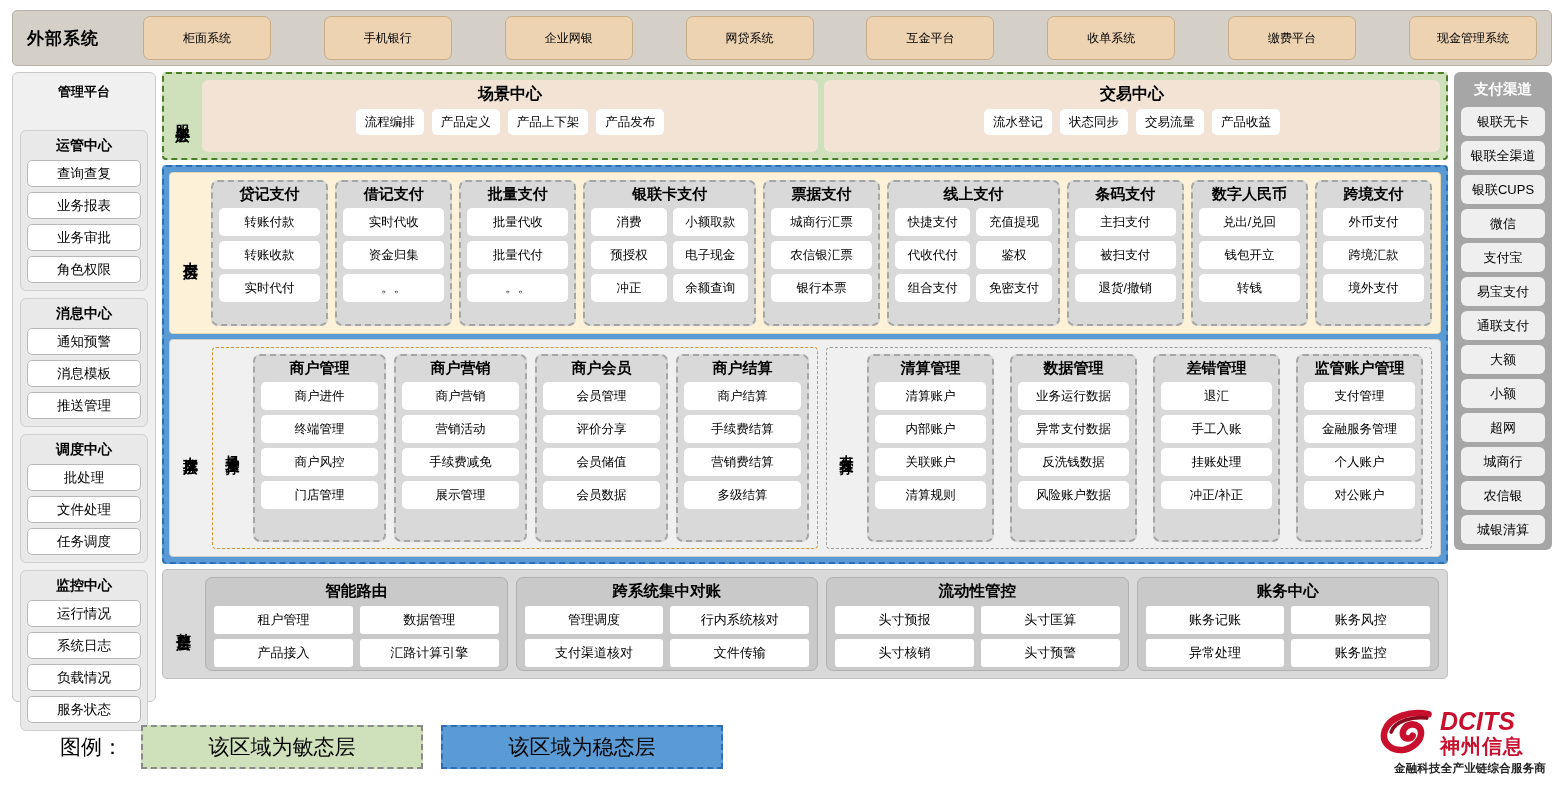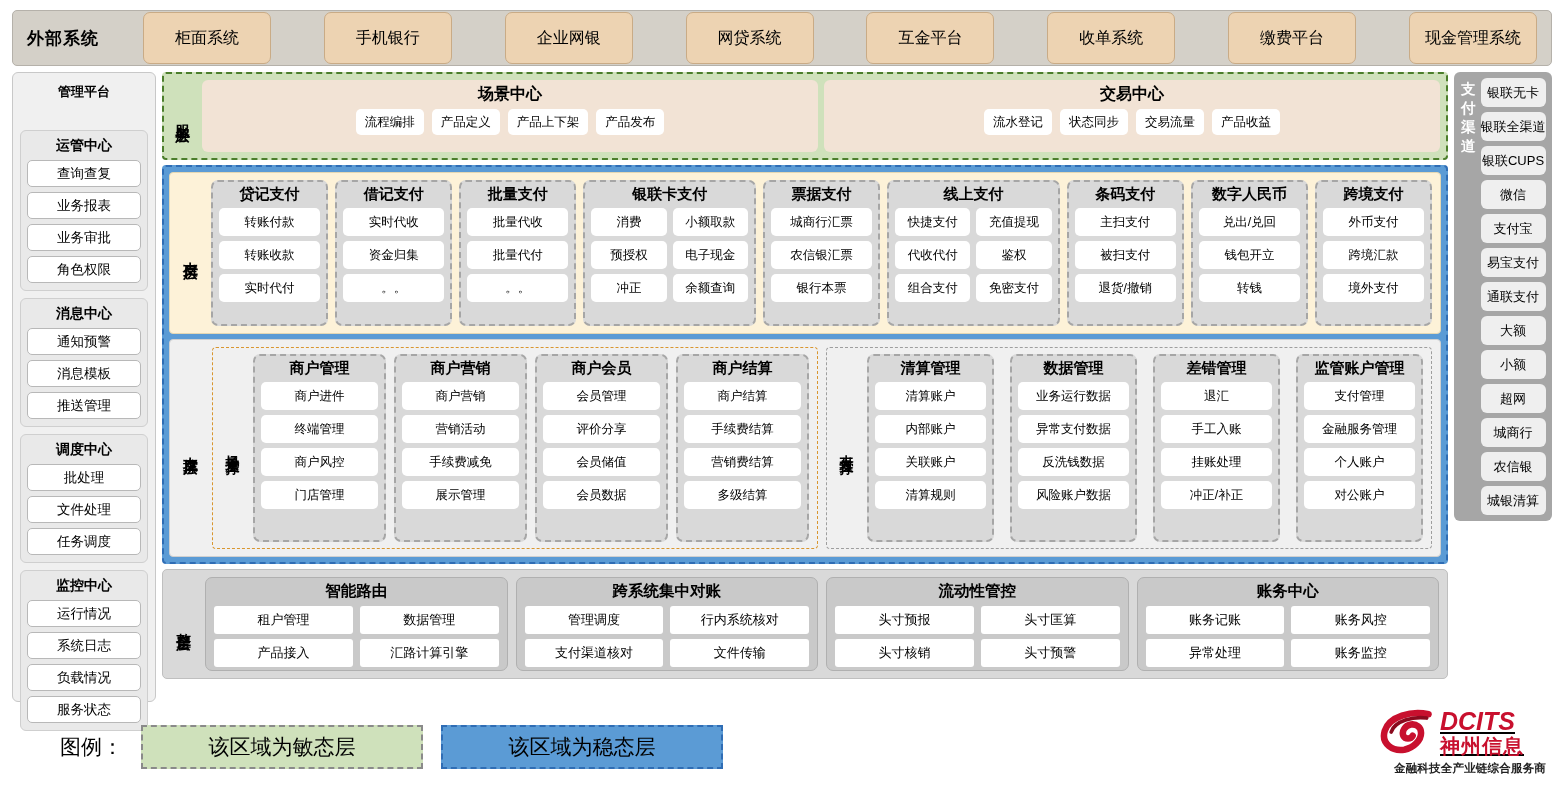--- a/index.html
+++ b/index.html
@@ -16,23 +16,23 @@
   
   .ext-bar {
     position:absolute; left:12px; top:10px; width:1540px; height:56px;
     background:#d4d0c8; border:1px solid #b5b1aa; border-radius:5px;
     display:flex; align-items:center; padding:0 14px; gap:0;
   }
   .ext-title { font-size:17px; font-weight:bold; width:116px; flex:none; letter-spacing:1px; }
   .ext-items { display:flex; flex:1; justify-content:space-between; gap:10px; }
   .ext-chip {
     background:#edd3b2; border:1px solid #c9ab86; border-radius:7px;
-    height:52px; min-width:128px; padding:16px 12px;
+    height:44px; min-width:128px; padding:16px 12px;
     display:flex; align-items:center; justify-content:center;
-    font-size:16px; white-space:nowrap;
+    font-size:12px; white-space:nowrap;
   }
 
   
   .body-row { position:absolute; left:12px; top:72px; width:1540px; height:630px; display:flex; gap:6px; }
 
   
   .mgmt {
     width:144px; flex:none; background:#f0f0f0; border:1px solid #c8c8c8; border-radius:6px;
     padding:6px 7px; display:flex; flex-direction:column; gap:7px;
   }
@@ -117,41 +117,41 @@
     padding:3px 8px 22px; display:flex; flex-direction:column; align-items:center; min-width:0;
   }
   .int-title { font-size:15.5px; font-weight:bold; margin-bottom:4px; }
   .int-grid { display:grid; grid-template-columns:1fr 1fr; gap:5px 7px; width:100%; }
   .int-cell { background:#fff; border-radius:3px; height:28px;
     display:flex; align-items:center; justify-content:center; font-size:13px; white-space:nowrap; }
 
   
   .chan {
     width:98px; flex:none; background:#a6a6a6; border-radius:6px;
-    padding:6px 7px; display:flex; flex-direction:row; gap:5px; align-self:flex-start;
+    padding:6px 7px; display:flex; flex-direction:column; gap:5px; align-self:flex-start;
   }
   .chan-title { text-align:center; font-size:14.5px; font-weight:bold; color:#fff; padding:2px 0 3px; }
   .chan-item {
     background:#efefef; border-radius:6px; height:29px;
     display:flex; align-items:center; justify-content:center; font-size:13px; white-space:nowrap;
   }
 
   
   .legend { position:absolute; left:60px; top:725px; display:flex; align-items:center; gap:18px; }
   .legend-label { font-size:21px; }
   .legend-chip {
     height:44px; width:282px; display:flex; align-items:center; justify-content:center;
     font-size:21px; color:#000;
   }
   .legend-agile { background:#cfe1bb; border:2px dashed #8a8a8a; }
   .legend-stable { background:#5b9bd5; border:2px dashed #2f6db5; }
 
   
   .logo { position:absolute; left:1380px; top:708px; width:180px; height:86px; }
-  .logo-top { display:flex; align-items:center; gap:4px;text-decoration:underline; }
+  .logo-top { display:flex; align-items:center; gap:4px; }
   .logo-mark { width:56px; height:48px; flex:none; }
   .logo-words { display:flex; flex-direction:column; line-height:1; }
   .logo-en { font-size:25px; font-weight:bold; color:#c8102e; letter-spacing:0px; font-style:italic; }
   .logo-cn { font-size:20px; font-weight:bold; color:#c8102e; letter-spacing:1px; margin-top:2px; }
   .logo-tag { font-size:11.5px; font-weight:bold; color:#222; margin-top:5px; text-align:center; letter-spacing:0.2px; }
 </style>
 </head>
 <body>
 
 <div class="page">

